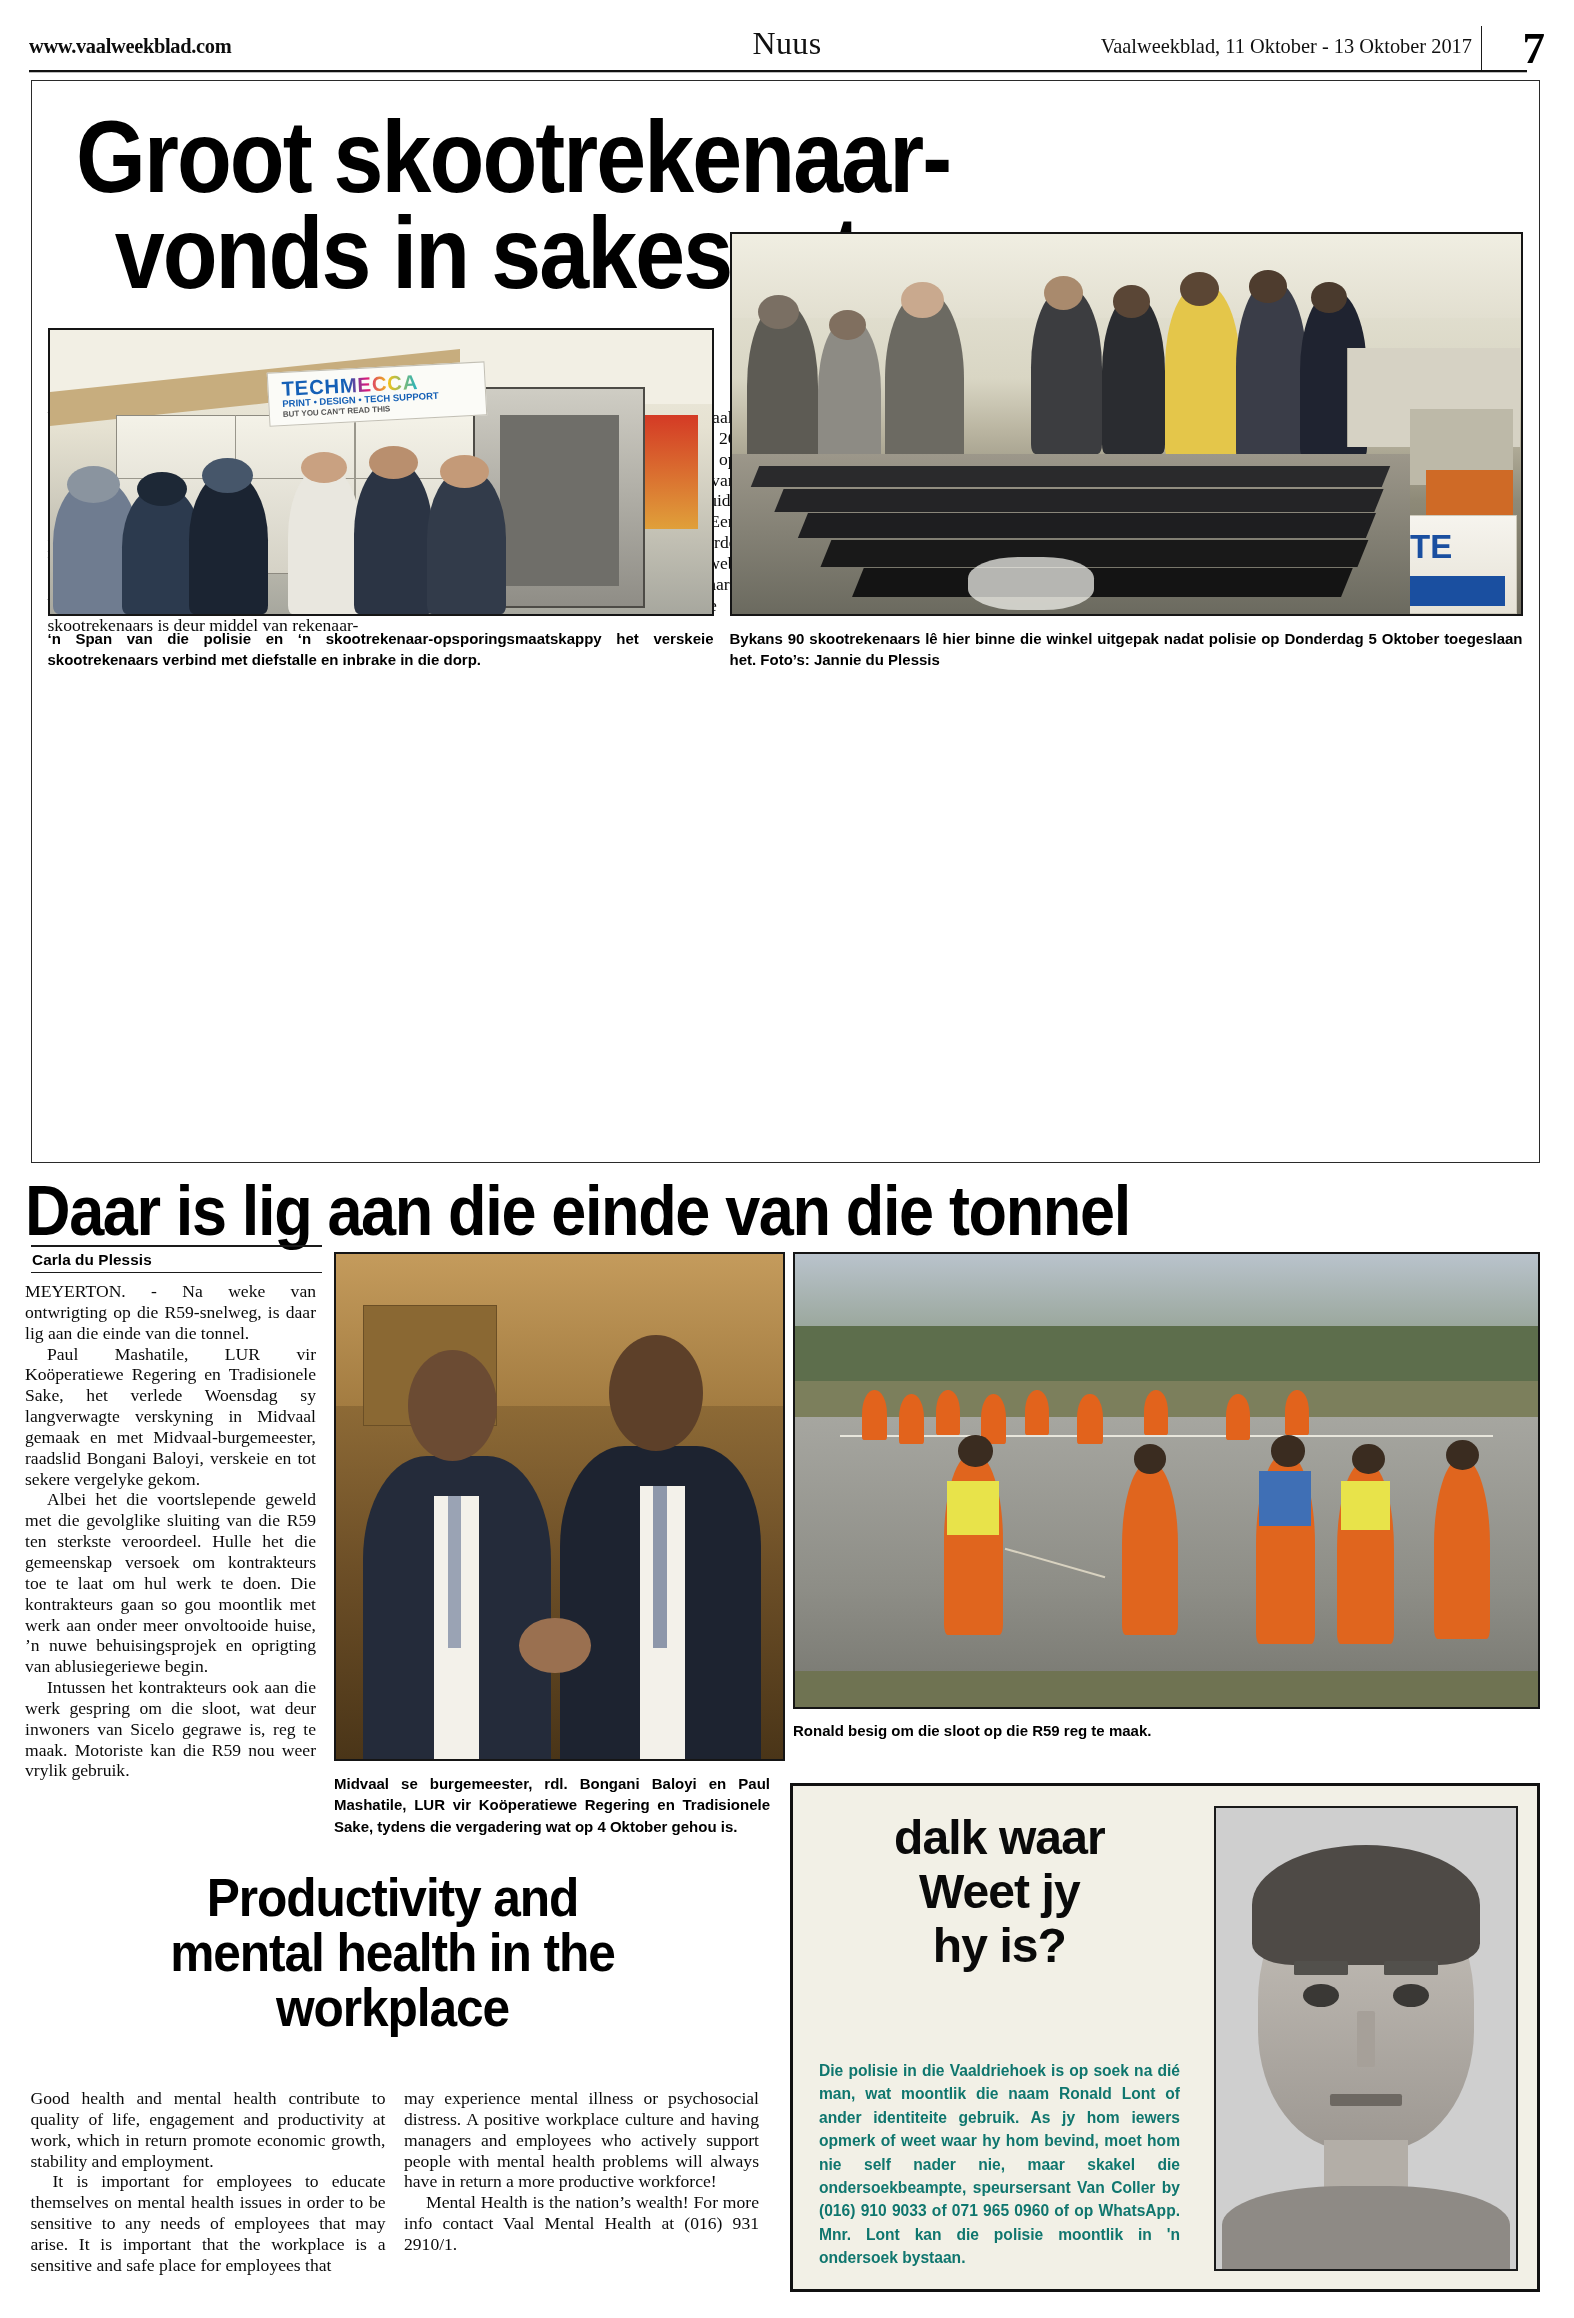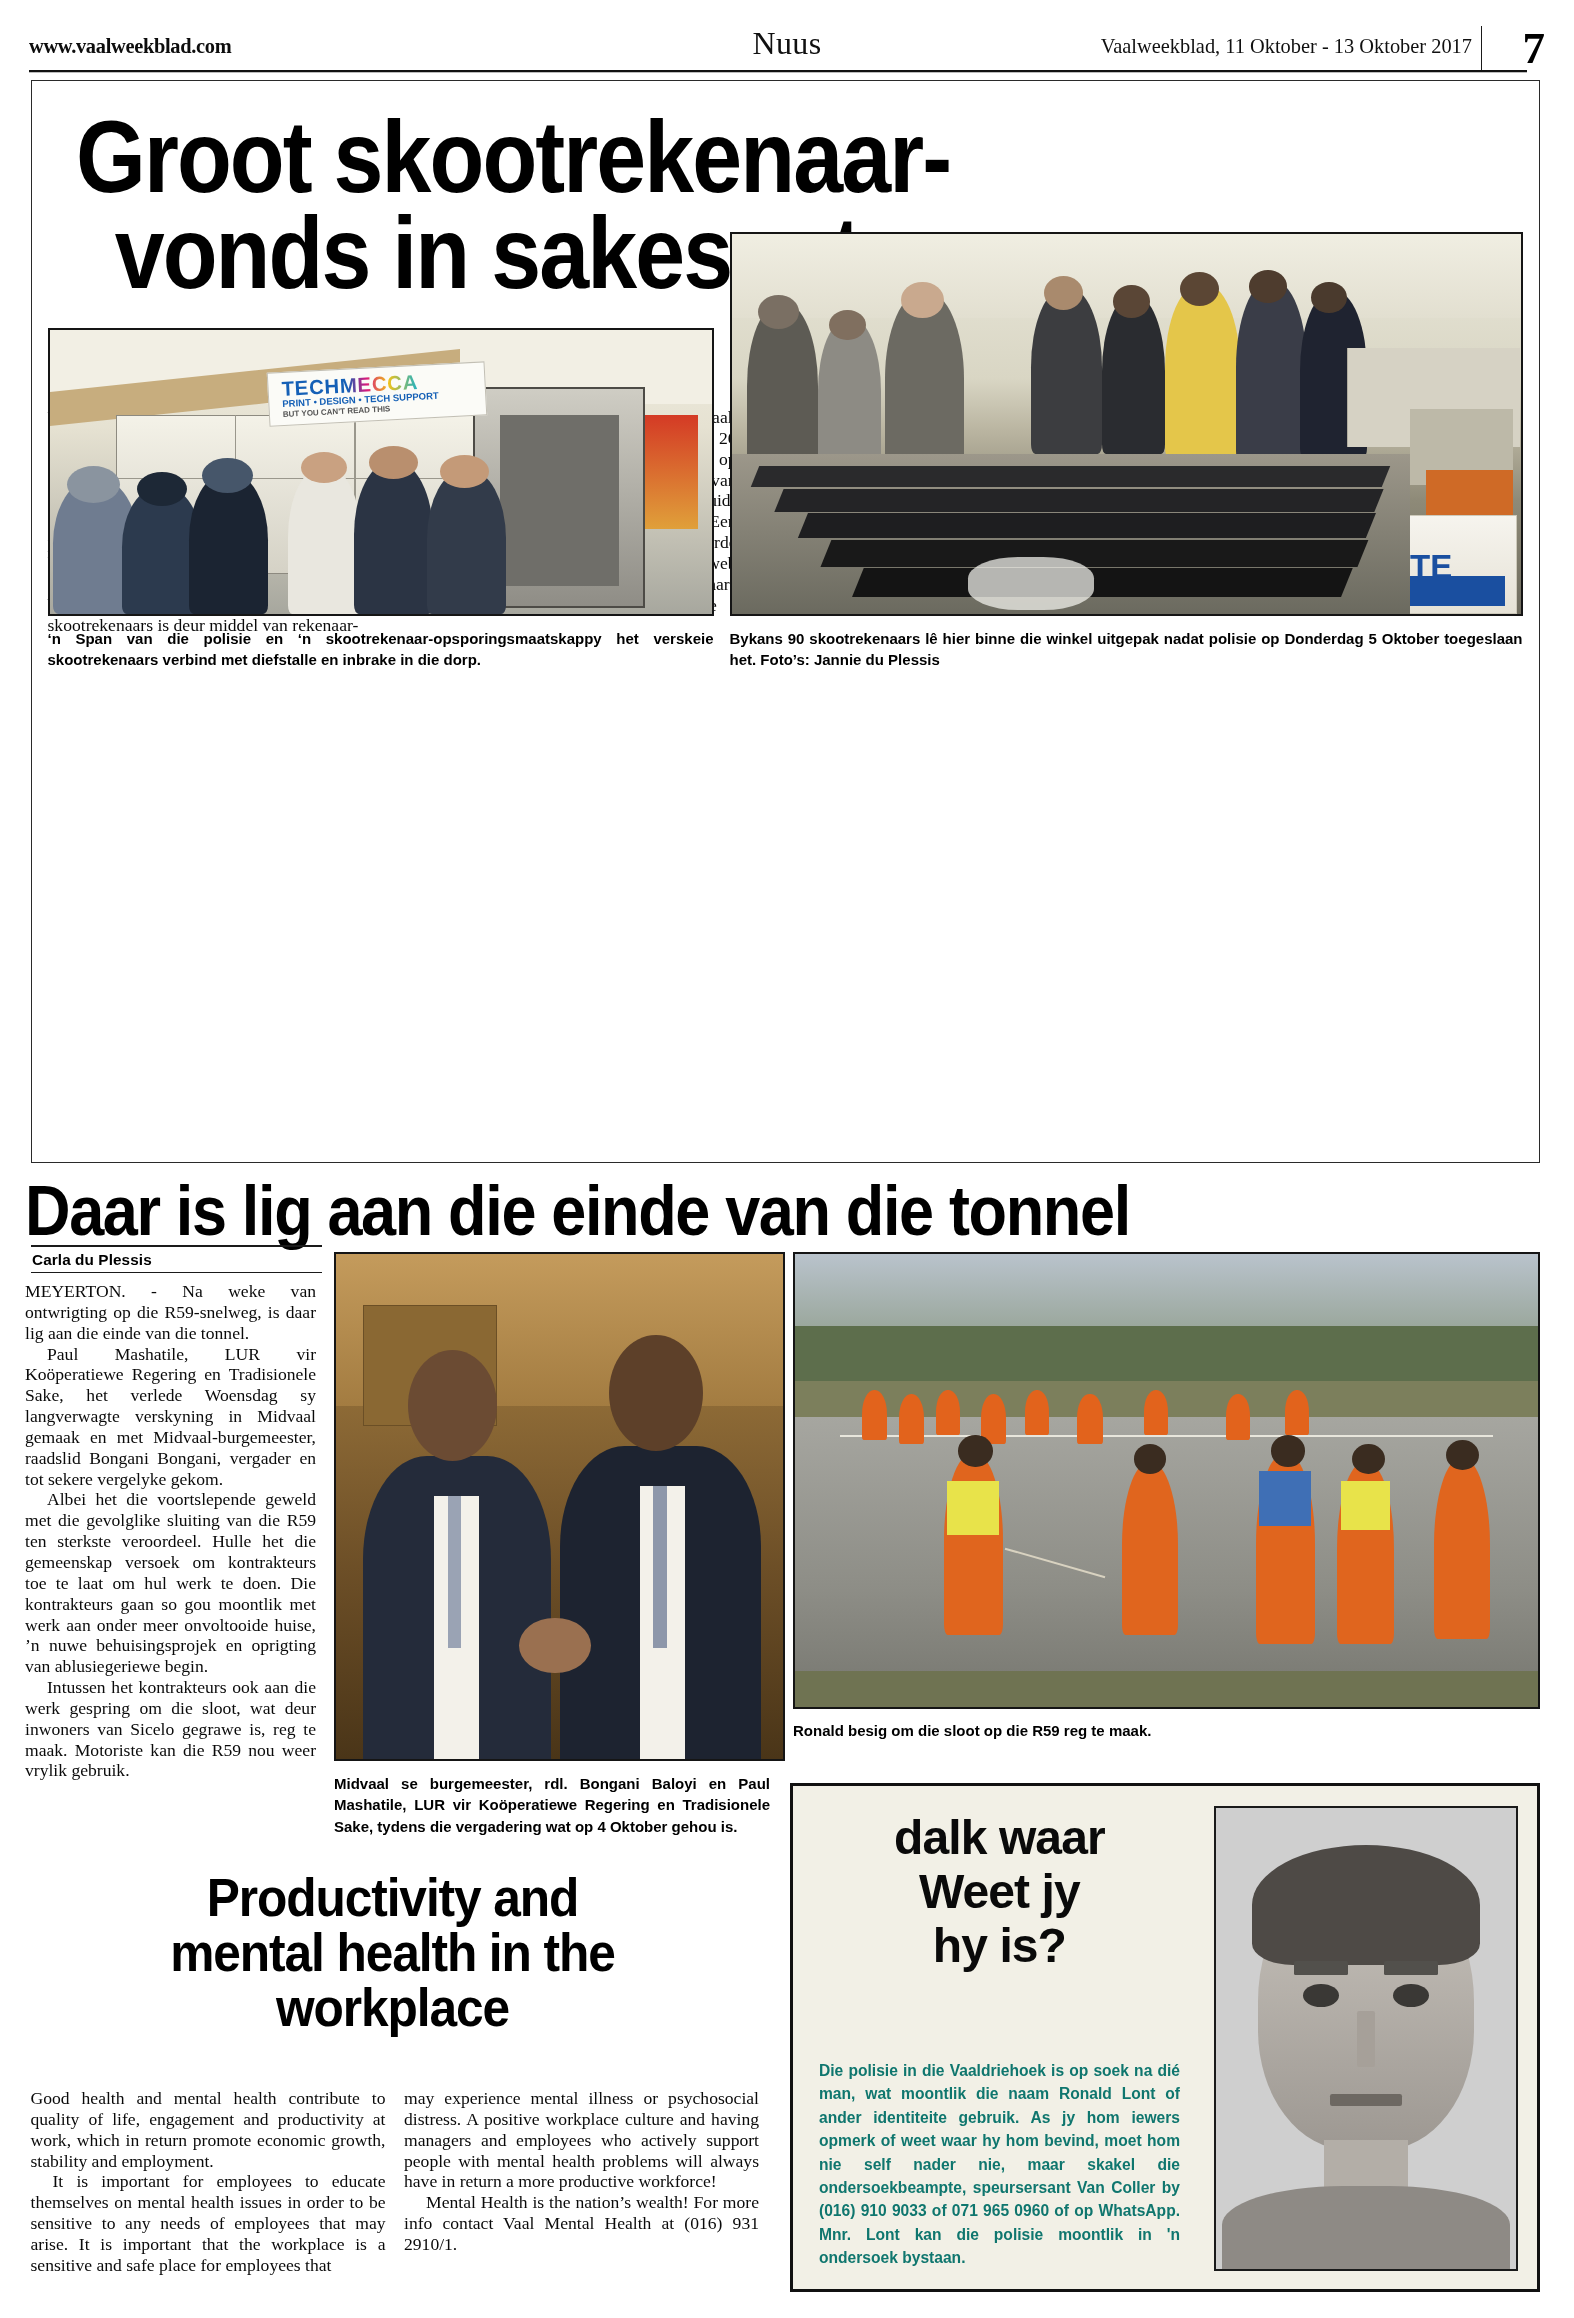--- a/index.html
+++ b/index.html
@@ -197,21 +197,21 @@
       <div class="blob" style="left:65.6%;top:9.5%;width:4.8%;height:8.6%;background:#4e3c2e;"></div>
       <div class="pers" style="left:72%;top:15%;width:8.5%;height:44%;background:#1f2330;"></div>
       <div class="blob" style="left:73.4%;top:12.5%;width:4.6%;height:8.4%;background:#4a3a2d;"></div>
 
       <div class="strip" style="left:78%;top:30%;width:22%;height:26%;background:#d6d2c4;border-left:1.5px solid #b2ae9f;"></div>
       <div class="strip" style="left:86%;top:46%;width:13%;height:20%;background:#bdb9a8;"></div>
 
       <div class="strip" style="left:88%;top:62%;width:11%;height:14%;background:#cf6a26;"></div>
 
       <div class="strip" style="left:84.5%;top:74%;width:15%;height:26%;background:linear-gradient(#f6f4ee,#e6e2d6);border:0.7px solid #cdc9ba;"></div>
-      <div class="strip" style="left:86%;top:78%;width:12%;height:11%;color:#1a4fa0;font-family:'Liberation Sans',sans-serif;font-weight:700;font-size:33px;line-height:1;margin-top:20px;">TE</div>
+      <div class="strip" style="left:86%;top:78%;width:12%;height:11%;color:#1a4fa0;font-family:'Liberation Sans',sans-serif;font-weight:700;font-size:33px;line-height:1;">TE</div>
       <div class="strip" style="left:86%;top:90%;width:12%;height:8%;background:#1a4fa0;"></div>
 
       <div class="strip" style="left:0;top:58%;width:86%;height:42%;background:linear-gradient(#9c978a,#6b6a5f);"></div>
       <div class="strip" style="left:3%;top:61%;width:80%;height:5.5%;background:#2a2a2c;transform:skewX(-22deg);"></div>
       <div class="strip" style="left:6%;top:67%;width:76%;height:6%;background:#242426;transform:skewX(-22deg);"></div>
       <div class="strip" style="left:9%;top:73.5%;width:72%;height:6.5%;background:#1e1e20;transform:skewX(-22deg);"></div>
       <div class="strip" style="left:12%;top:80.5%;width:68%;height:7%;background:#191919;transform:skewX(-22deg);"></div>
       <div class="strip" style="left:16%;top:88%;width:62%;height:7.5%;background:#141414;transform:skewX(-22deg);"></div>
 
       <div class="blob" style="left:30%;top:85%;width:16%;height:14%;background:rgba(245,245,240,.72);border-radius:40%;"></div>
@@ -263,21 +263,21 @@
 <div id="a2-headline">Daar is lig aan die einde van die tonnel</div>
 
 <div class="byline-wrap" style="left:30.5px; top:1245px; width:291px;">
   <div class="byline-rule-top"></div>
   <div class="byline-name">Carla du Plessis</div>
   <div class="byline-rule-bot"></div>
 </div>
 
 <div class="bodycol" style="left:25px; top:1281px; width:291px;">
   <p class="first">MEYERTON. - Na weke van ontwrigting op die R59-snelweg, is daar lig aan die einde van die tonnel.</p>
-  <p>Paul Mashatile, LUR vir Koöperatiewe Regering en Tradisionele Sake, het verlede Woensdag sy langverwagte verskyning in Midvaal gemaak en met Midvaal-burgemeester, raadslid Bongani Bongani, vergader en tot sekere vergelyke gekom.</p>
+  <p>Paul Mashatile, LUR vir Koöperatiewe Regering en Tradisionele Sake, het verlede Woensdag sy langverwagte verskyning in Midvaal gemaak en met Midvaal-burgemeester, raadslid Bongani Baloyi, verskeie en tot sekere vergelyke gekom.</p>
   <p>Albei het die voortslepende geweld met die gevolglike sluiting van die R59 ten sterkste veroordeel. Hulle het die gemeenskap versoek om kontrakteurs toe te laat om hul werk te doen. Die kontrakteurs gaan so gou moontlik met werk aan onder meer onvoltooide huise, ’n nuwe behuisingsprojek en oprigting van ablusiegeriewe begin.</p>
   <p>Intussen het kontrakteurs ook aan die werk gespring om die sloot, wat deur inwoners van Sicelo gegrawe is, reg te maak. Motoriste kan die R59 nou weer vrylik gebruik.</p>
 </div>
 
 <div class="photo" style="left:334px; top:1252px; width:451px; height:509px;">
   <div class="ph-inner" style="background:linear-gradient(#b08a4e 0%,#8d6a36 30%,#6d4f27 62%,#4a3518 100%);">
     <div class="strip" style="left:0;top:0;width:100%;height:30%;background:linear-gradient(#c49b5c,#a37c41);"></div>
     <div class="strip" style="left:6%;top:10%;width:30%;height:24%;background:#8a6833;border:1.5px solid #6b4f26;"></div>
 
     <div class="pers" style="left:6%;top:40%;width:42%;height:60%;background:#242b3a;border-radius:34% 34% 0 0;"></div>

